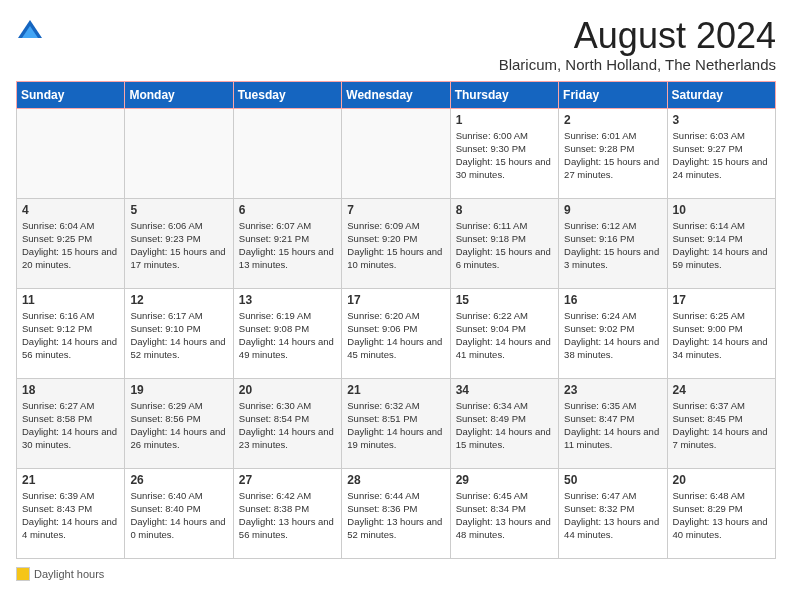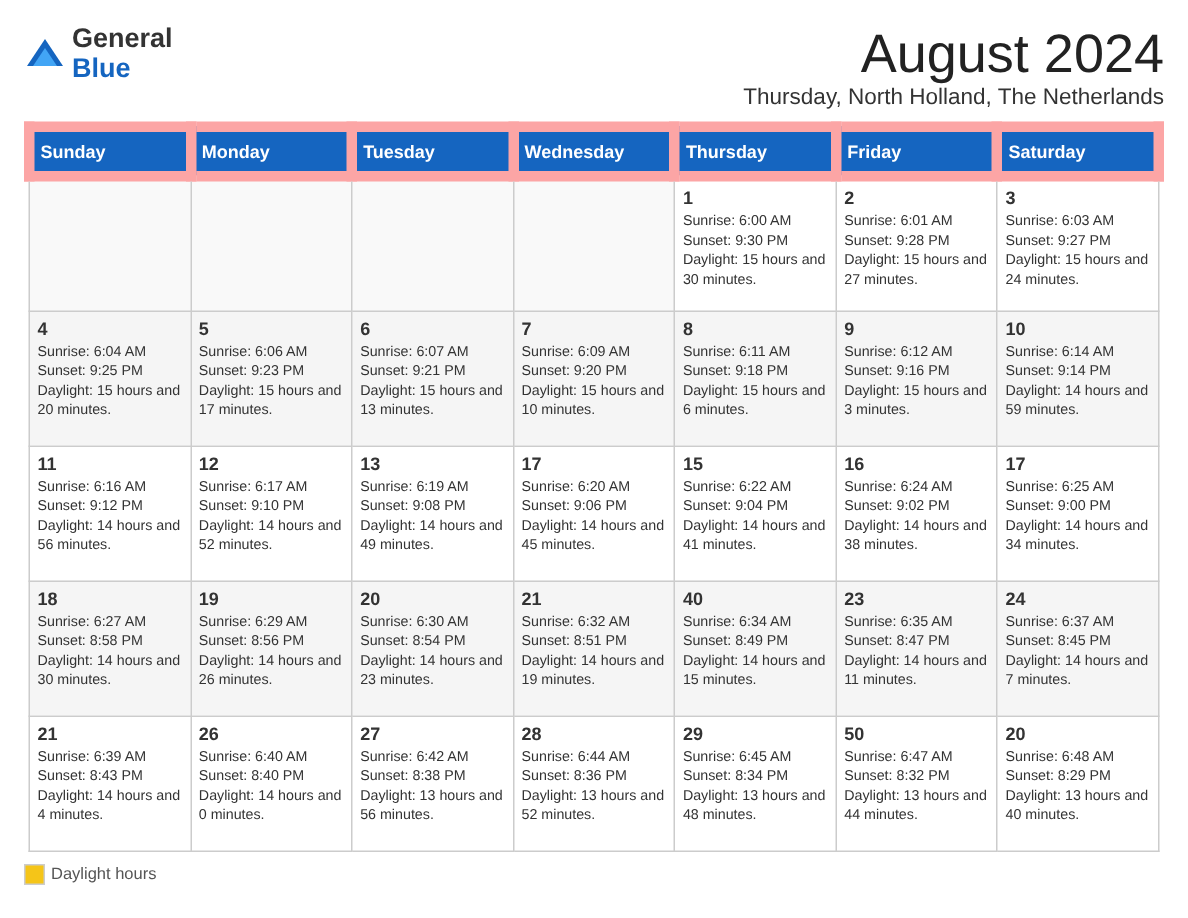--- a/index.html
+++ b/index.html
@@ -49,21 +49,21 @@
       width: 100%;
       border-collapse: collapse;
     }
     .calendar th {
       background: #1565c0;
       color: #fff;
       font-size: 12px;
       font-weight: bold;
       padding: 6px 4px;
       text-align: left;
-      border: 7px solid #fca5a5;
+      border: 1px solid #fca5a5;
     }
     .calendar td {
       border: 1px solid #ccc;
       vertical-align: top;
       padding: 4px 5px;
       font-size: 10px;
       color: #333;
       background: #fff;
       width: calc(100% / 7);
       min-height: 90px;
@@ -105,28 +105,24 @@
   </style>
 </head>
 <body>
 
 <div class="header">
   <div class="logo">
     <svg class="logo-icon" viewBox="0 0 28 28" xmlns="http://www.w3.org/2000/svg">
       <polygon points="14,4 26,22 2,22" fill="#1565c0"></polygon>
       <polygon points="14,10 22,22 6,22" fill="#42a5f5"></polygon>
     </svg>
-    <div class="logo-text">
-      <span class="logo-general">General</span><br>
-      <span class="logo-blue">Blue</span>
-    </div>
   </div>
   <div class="title-area">
     <div class="month-year">August 2024</div>
-    <div class="location">Thursday, North Holland, The Netherlands</div>
+    <div class="location">Blaricum, North Holland, The Netherlands</div>
   </div>
 </div>
 
 <table class="calendar">
   <thead>
     <tr>
     <th>Sunday</th>
         <th>Monday</th>
         <th>Tuesday</th>
         <th>Wednesday</th>
@@ -225,21 +221,21 @@
         </td>
         <td>
           <span class="day-num">20</span>
           <span class="day-info">Sunrise: 6:30 AM<br>Sunset: 8:54 PM<br>Daylight: 14 hours and 23 minutes.</span>
         </td>
         <td>
           <span class="day-num">21</span>
           <span class="day-info">Sunrise: 6:32 AM<br>Sunset: 8:51 PM<br>Daylight: 14 hours and 19 minutes.</span>
         </td>
         <td>
-          <span class="day-num">40</span>
+          <span class="day-num">34</span>
           <span class="day-info">Sunrise: 6:34 AM<br>Sunset: 8:49 PM<br>Daylight: 14 hours and 15 minutes.</span>
         </td>
         <td>
           <span class="day-num">23</span>
           <span class="day-info">Sunrise: 6:35 AM<br>Sunset: 8:47 PM<br>Daylight: 14 hours and 11 minutes.</span>
         </td>
         <td>
           <span class="day-num">24</span>
           <span class="day-info">Sunrise: 6:37 AM<br>Sunset: 8:45 PM<br>Daylight: 14 hours and 7 minutes.</span>
         </td>

